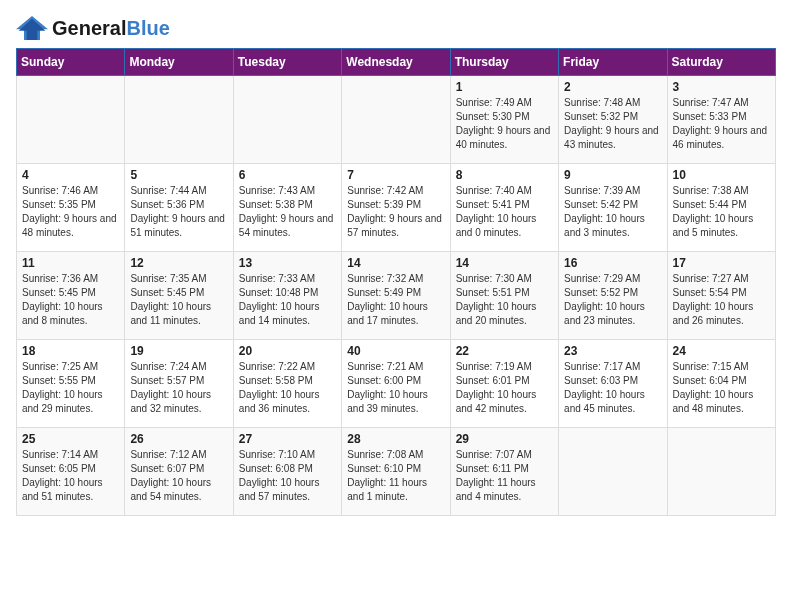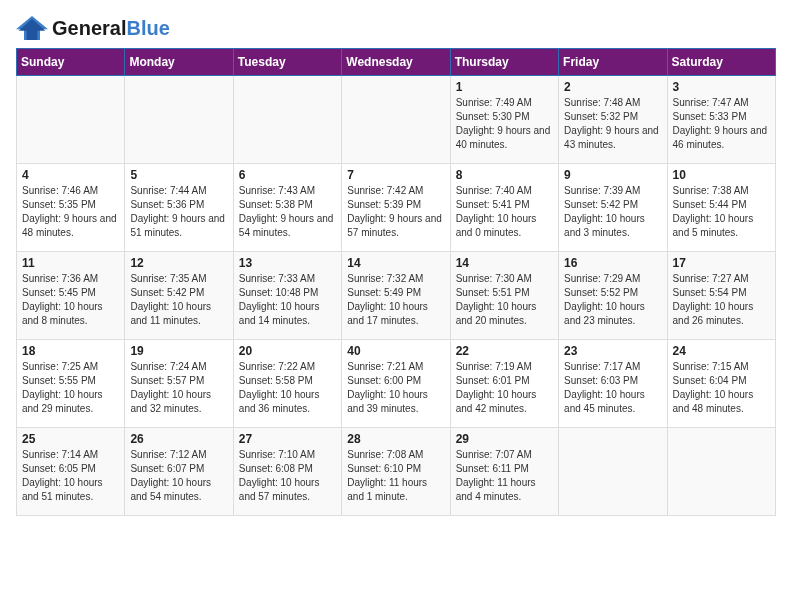--- a/index.html
+++ b/index.html
@@ -200,21 +200,21 @@
         <td>
           <span class="day-number">11</span>
           <div class="cell-content">Sunrise: 7:36 AM
 Sunset: 5:45 PM
 Daylight: 10 hours
 and 8 minutes.</div>
         </td>
         <td>
           <span class="day-number">12</span>
           <div class="cell-content">Sunrise: 7:35 AM
-Sunset: 5:42 PM
+Sunset: 5:45 PM
 Daylight: 10 hours
 and 11 minutes.</div>
         </td>
         <td>
           <span class="day-number">13</span>
           <div class="cell-content">Sunrise: 7:33 AM
 Sunset: 10:48 PM
 Daylight: 10 hours
 and 14 minutes.</div>
         </td>

